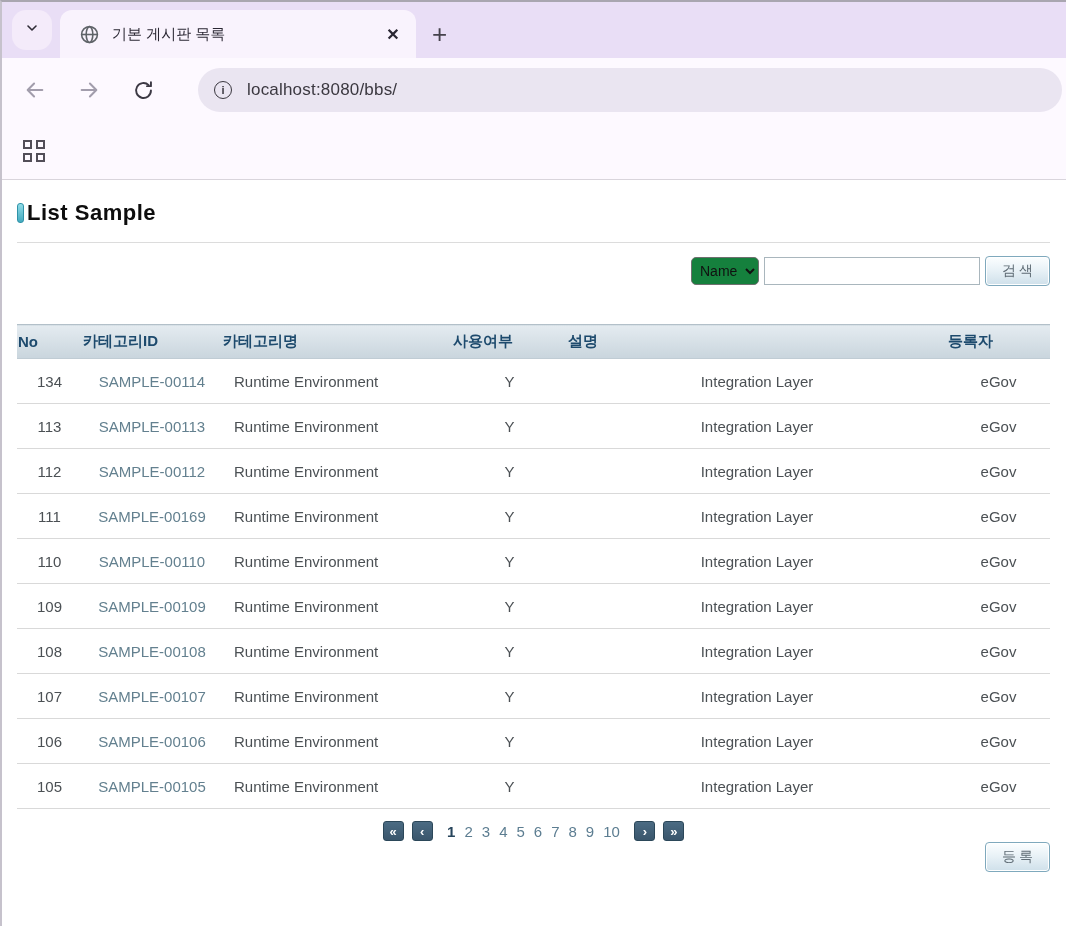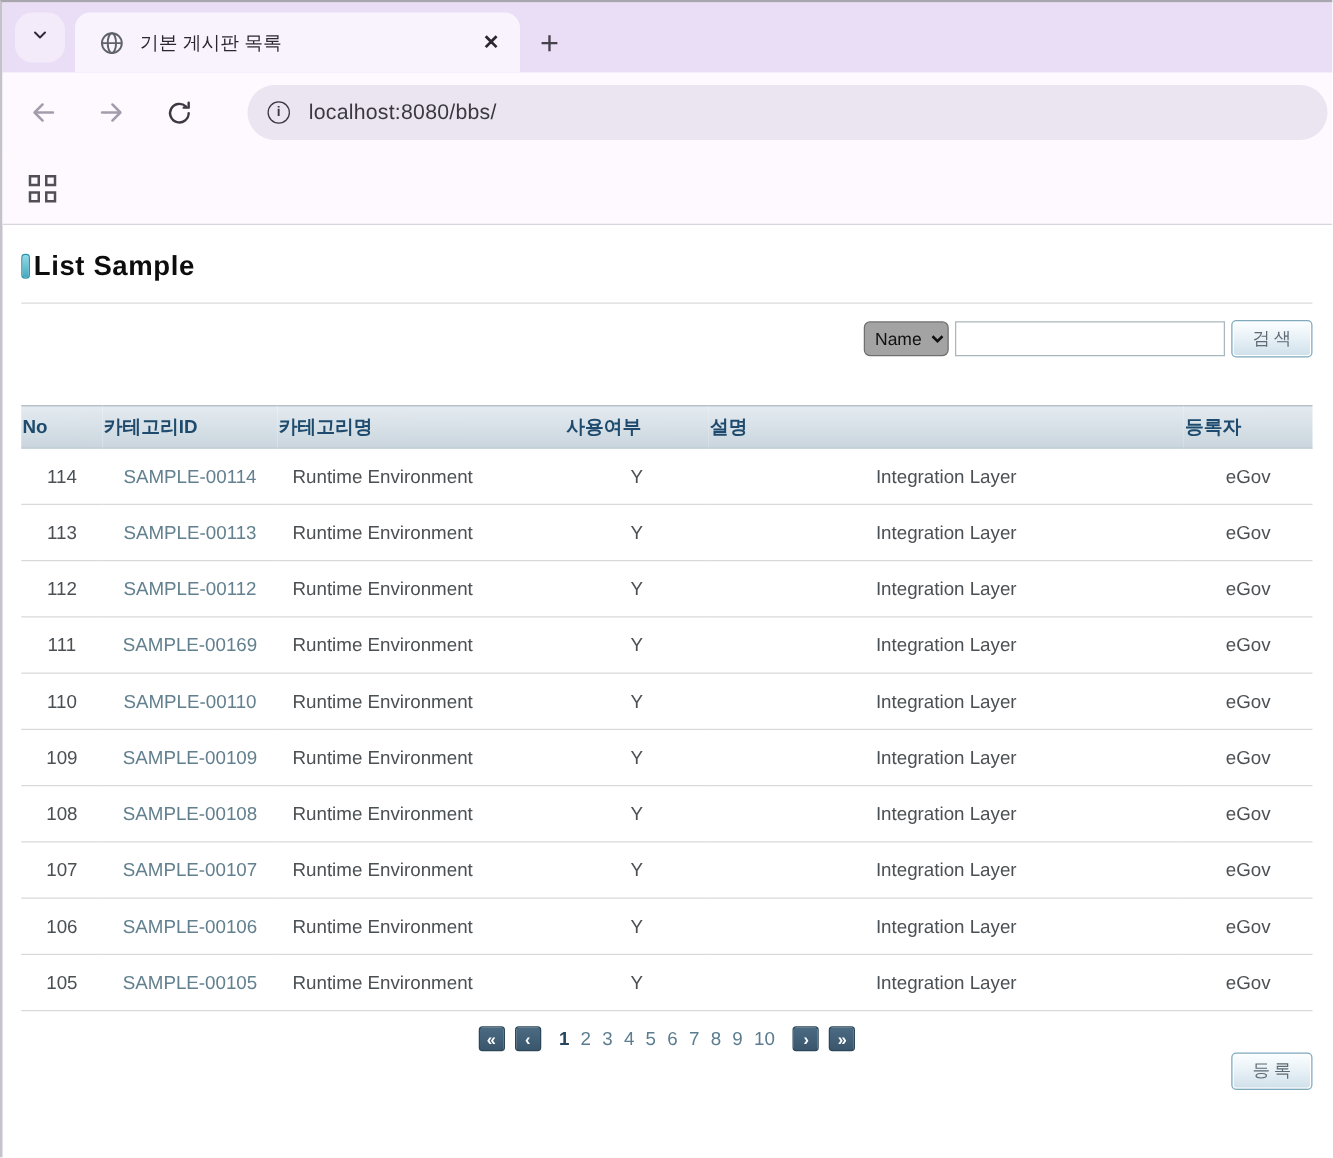--- a/index.html
+++ b/index.html
@@ -64,21 +64,21 @@
     width:7px; height:20px; border-radius:3px; margin-right:3px;
     background:linear-gradient(180deg,#90dce8 0%,#43aabf 100%);
     border:1px solid #2f93a8;
   }
   .page-title { font-size:22px; font-weight:bold; color:#0d0d0d; margin:0; letter-spacing:0.5px; }
   .title-rule { border:none; border-top:1px solid #dcdcdc; margin:16px 0 0 0; }
 
   .search-row { display:flex; justify-content:flex-end; align-items:center; margin-top:13px; }
   .search-select {
     height:28px; border:1px solid #6f6f6f; border-radius:5px;
-    font-size:14px; padding:2px 4px; background:#a3a3a3; color:#111;
+    font-size:14px; padding:2px 4px; background:#15803d; color:#111;
     font-family:"Liberation Sans", sans-serif; margin-right:5px;
   }
   .search-input {
     width:216px; height:28px; border:1px solid #a9b6bd; background:#fff;
     font-size:14px; padding:0 6px; margin-right:5px;
     font-family:"Liberation Sans", sans-serif;
   }
   .btn {
     background:linear-gradient(180deg,#fcfeff 0%,#e9f2f7 45%,#cfe0ea 100%);
     border:1px solid #7fa9bd; border-radius:4px;
@@ -203,21 +203,21 @@
           <th class="col-no">No</th>
           <th class="col-id">카테고리ID</th>
           <th class="col-name">카테고리명</th>
           <th class="col-use">사용여부</th>
           <th class="col-desc">설명</th>
           <th class="col-reg">등록자</th>
         </tr>
       </thead>
       <tbody>
           <tr>
-            <td class="col-no">114</td>
+            <td class="col-no">134</td>
             <td class="col-id"><a href="#">SAMPLE-00114</a></td>
             <td class="col-name">Runtime Environment</td>
             <td class="col-use">Y</td>
             <td class="col-desc">Integration Layer</td>
             <td class="col-reg">eGov</td>
           </tr>
           <tr>
             <td class="col-no">113</td>
             <td class="col-id"><a href="#">SAMPLE-00113</a></td>
             <td class="col-name">Runtime Environment</td>

